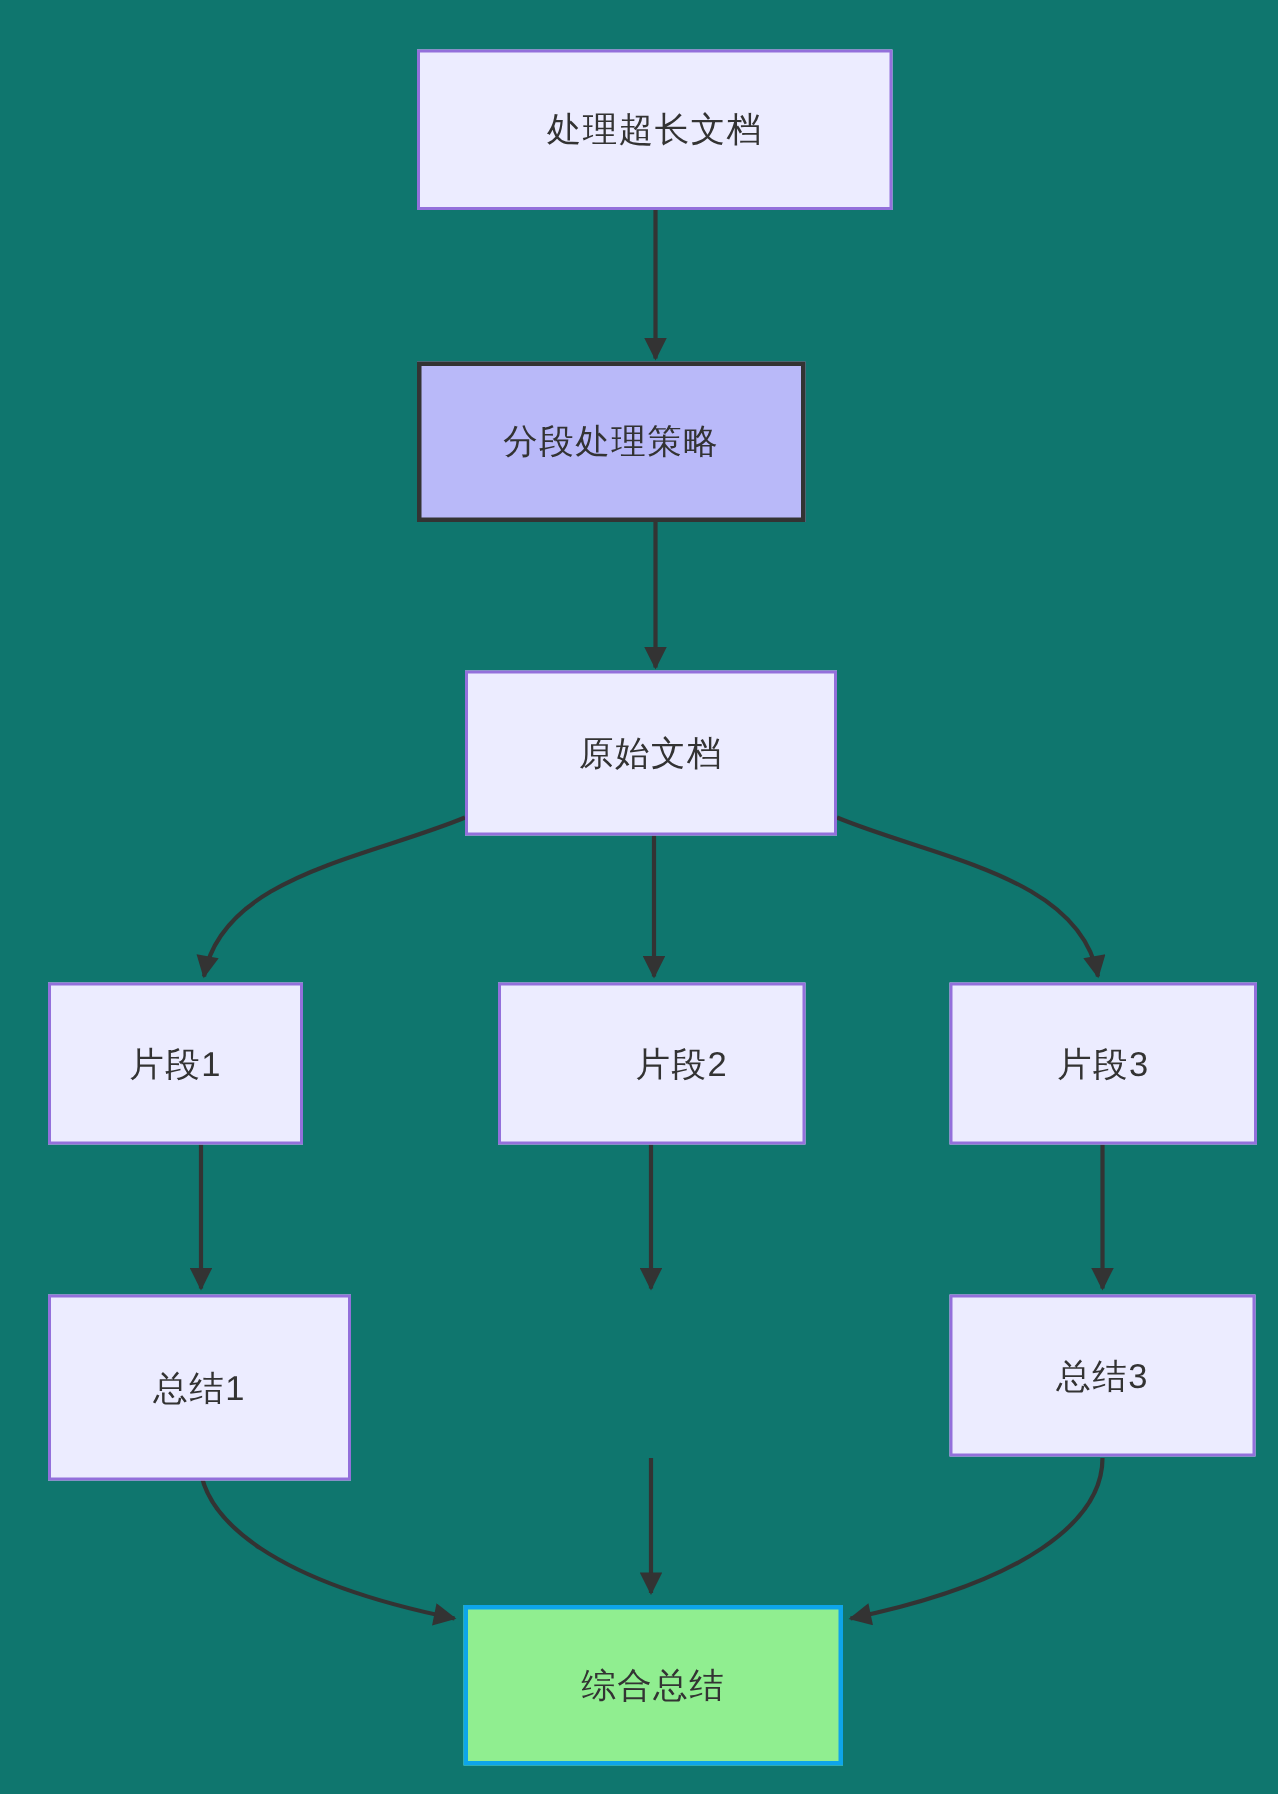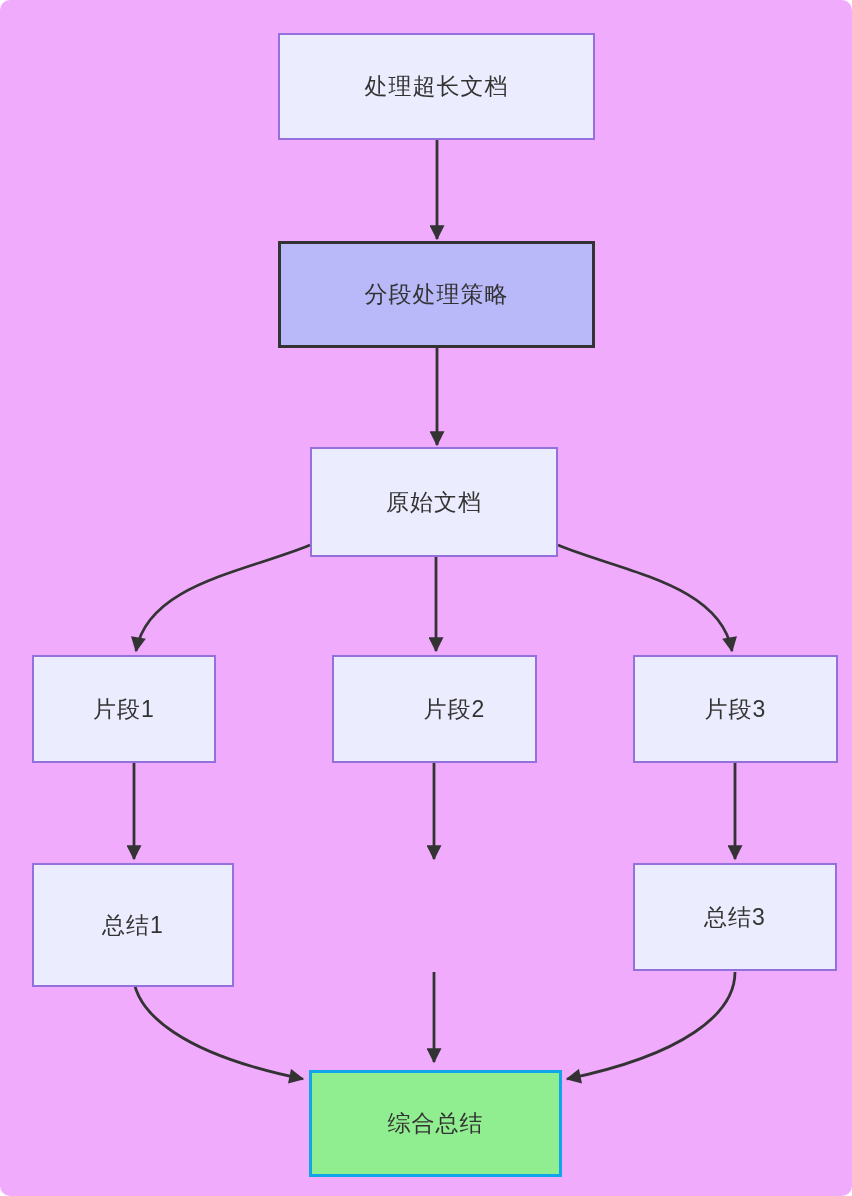--- a/index.html
+++ b/index.html
@@ -4,24 +4,23 @@
 <style>
   html, body {
     margin: 0;
     padding: 0;
     background: #FFFFFF;
   }
   .canvas {
     position: relative;
     width: 852px;
     height: 1196px;
-    background: #f0abfc;
+    background: #0f766e;
     font-family: "Liberation Sans", "DejaVu Sans", sans-serif;
     overflow: hidden;
-    border-radius: 10px;
   }
   .edge-layer {
     position: absolute;
     left: 0;
     top: 0;
     width: 852px;
     height: 1196px;
   }
   .node {
     position: absolute;
@@ -39,23 +38,23 @@
   .node--emphasis {
     background: #B9B9F9;
     border: 3px solid #333333;
   }
   .node--result {
     background: #90EE90;
     border: 3px solid #0ea5e9;
   }
   
   #n-a  { left: 278px; top: 33px;   width: 317px; height: 107px; }
-  #n-b  { left: 278px; top: 241px;  width: 317px; height: 107px; }
+  #n-b  { left: 278px; top: 241px;  width: 259px; height: 107px; }
   #n-c  { left: 310px; top: 447px;  width: 248px; height: 110px; text-align: right; }
-  #n-d1 { left: 32px;  top: 655px;  width: 184px; height: 108px; }
+  #n-d1 { left: 32px;  top: 655px;  width: 170px; height: 108px; }
   #n-d2 { left: 332px; top: 655px;  width: 205px; height: 108px; padding-left: 40px; }
   #n-d3 { left: 633px; top: 655px;  width: 205px; height: 108px; }
   #n-e1 { left: 32px;  top: 863px;  width: 202px; height: 124px; }
   #n-e2 { left: 333px; top: 863px;  width: 203px; height: 108px; }
   #n-e3 { left: 633px; top: 863px;  width: 204px; height: 108px; text-align: center; }
   #n-g  { left: 309px; top: 1070px; width: 253px; height: 107px; }
 </style>
 </head>
 <body>
 

